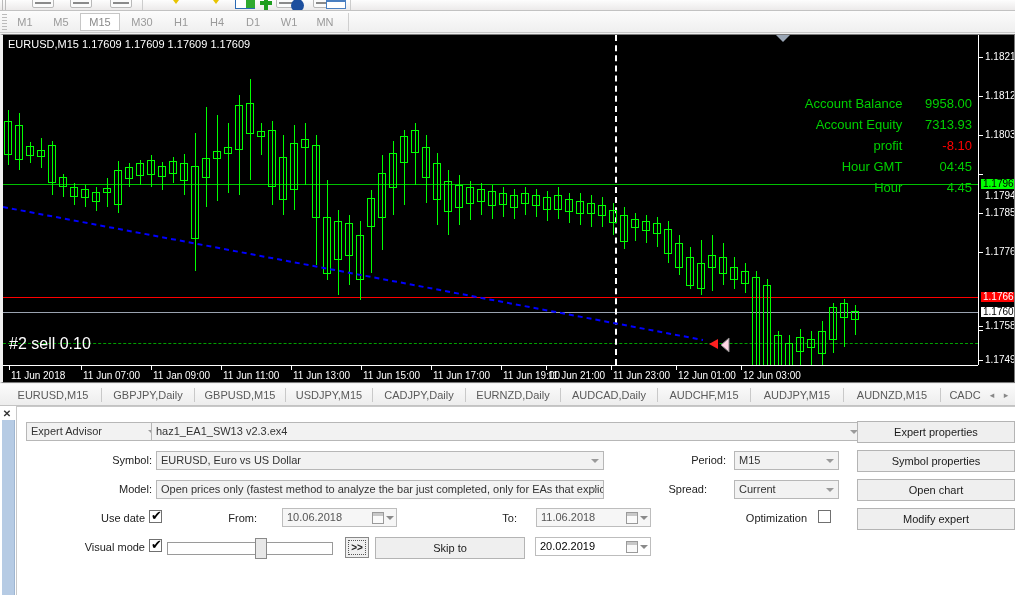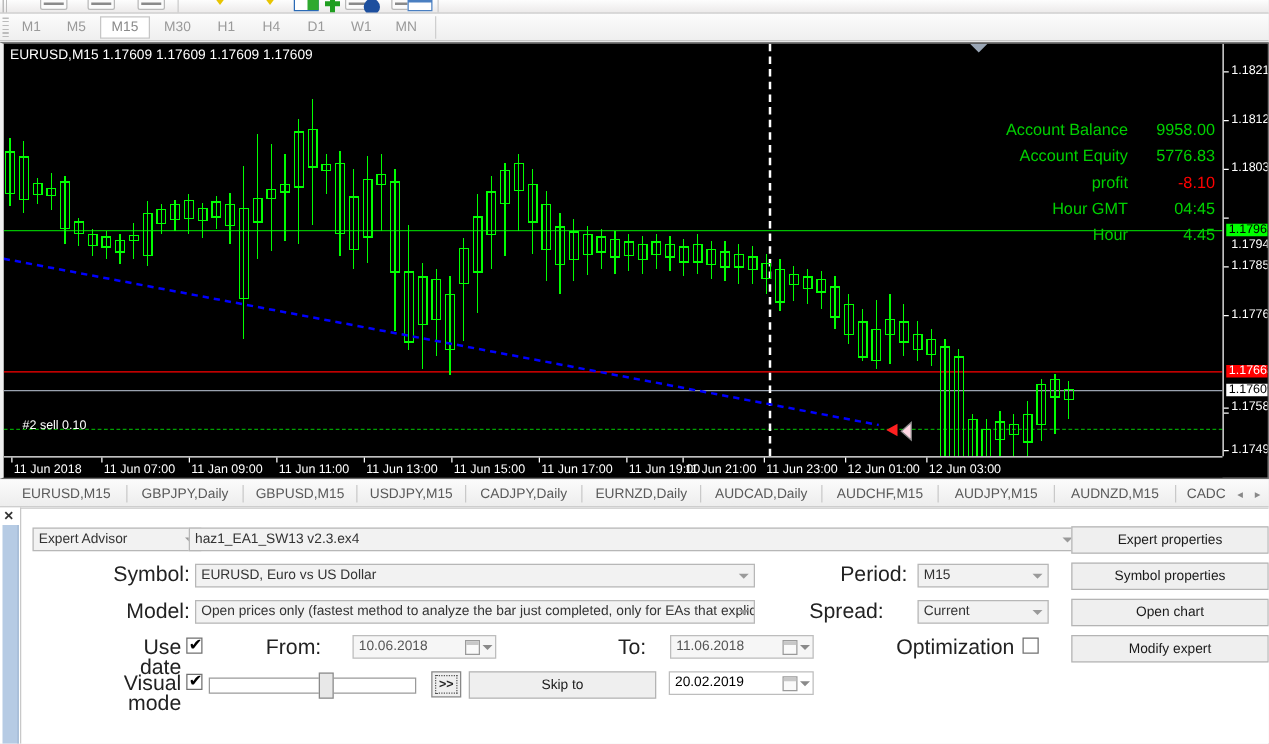--- a/index.html
+++ b/index.html
@@ -79,21 +79,21 @@
   }
   .ts-label { position: absolute; top: 4px; color: #fff; font-size: 10px; white-space: nowrap; }
   .ts-tick { position: absolute; top: 0; width: 1px; height: 4px; background: #fff; }
 
   .acct { position: absolute; right: 42px; top: 58px; text-align: right; z-index: 6; }
   .acct-row { height: 21px; line-height: 21px; font-size: 13px; white-space: nowrap; }
   .acct-name { display: inline-block; color: #00d000; }
   .acct-val { display: inline-block; width: 66px; text-align: right; color: #00d000; }
   .acct-val.neg { color: #ff0000; }
 
-  .order-label { position: absolute; left: 15px; top: 300px; color: #fff; font-size: 10px; z-index: 6; }
+  .order-label { position: absolute; left: 6px; top: 300px; color: #fff; font-size: 16px; z-index: 6; }
 
   .hline { position: absolute; left: 0; width: 975px; height: 1px; }
   .hline.green { background: #00c000; }
   .hline.red { background: #ff0000; }
   .hline.grey { background: #9aa3b0; }
   .hline.dashdot {
     height: 0; border-top: 1px dashed #00a000;
     background: none;
   }
   .vline-dashed {
@@ -129,21 +129,21 @@
   }
   .tester-strip {
     position: absolute; left: 2px; top: 14px; width: 13px; height: 175px;
     background: #b6cbe4; border-right: 1px solid #9fb6d2;
   }
   .tester-body {
     position: absolute; left: 16px; top: 0; right: 0; bottom: 0;
     background: #fff; border-top: 1px solid #c8c8c8; border-left: 1px solid #c8c8c8;
   }
 
-  .lbl { position: absolute; font-size: 17px; color: #222; text-align: right; line-height: 16px; }
+  .lbl { position: absolute; font-size: 11px; color: #222; text-align: right; line-height: 16px; }
   .combo {
     position: absolute; height: 19px; background: #f2f2f2; border: 1px solid #b7b7b7;
     font-size: 11px; color: #333; line-height: 17px; padding-left: 4px;
     white-space: nowrap; overflow: hidden;
   }
   .combo .arrow {
     position: absolute; right: 4px; top: 7px; width: 0; height: 0;
     border-left: 4px solid transparent; border-right: 4px solid transparent;
     border-top: 4px solid #9a9a9a;
   }
@@ -374,21 +374,21 @@
 
       <div class="order-label">#2 sell 0.10</div>
 
       <div class="acct">
         <div class="acct-row">
           <span class="acct-name">Account Balance</span>
           <span class="acct-val">9958.00</span>
         </div>
         <div class="acct-row">
           <span class="acct-name">Account Equity</span>
-          <span class="acct-val">5776.83</span>
+          <span class="acct-val">7313.93</span>
         </div>
         <div class="acct-row">
           <span class="acct-name">profit</span>
           <span class="acct-val neg">-8.10</span>
         </div>
         <div class="acct-row">
           <span class="acct-name">Hour GMT</span>
           <span class="acct-val">04:45</span>
         </div>
         <div class="acct-row">

